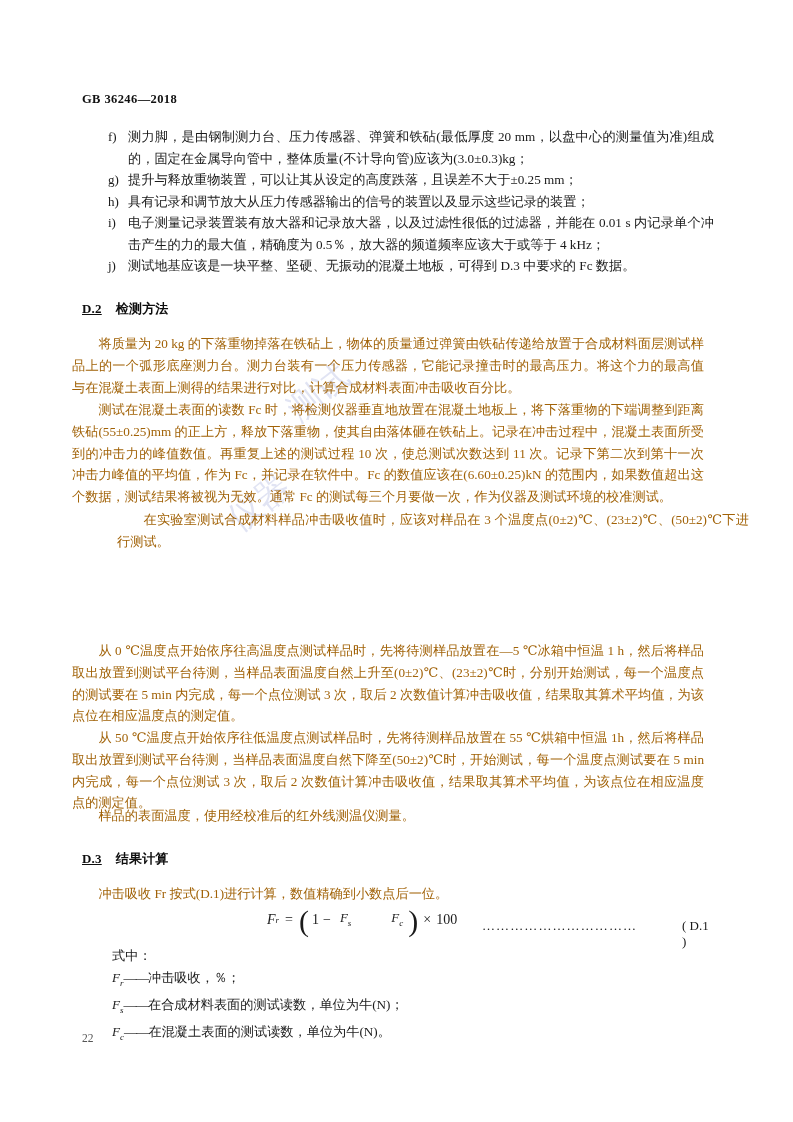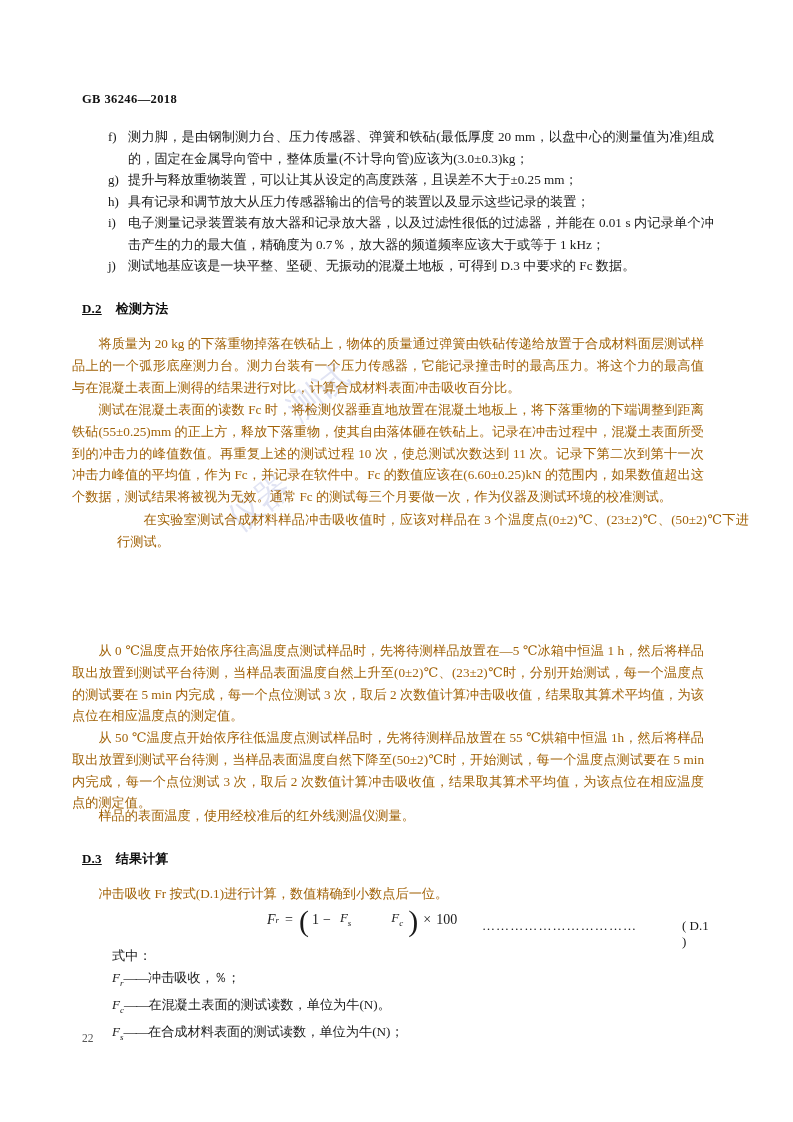--- a/index.html
+++ b/index.html
@@ -220,21 +220,21 @@
       <div class="li-body">提升与释放重物装置，可以让其从设定的高度跌落，且误差不大于±0.25 mm；</div>
     </div>
 
     <div class="li">
       <div class="li-marker">h)</div>
       <div class="li-body">具有记录和调节放大从压力传感器输出的信号的装置以及显示这些记录的装置；</div>
     </div>
 
     <div class="li">
       <div class="li-marker">i)</div>
-      <div class="li-body">电子测量记录装置装有放大器和记录放大器，以及过滤性很低的过滤器，并能在 0.01 s 内记录单个冲击产生的力的最大值，精确度为 0.7％，放大器的频道频率应该大于或等于 1 kHz；</div>
+      <div class="li-body">电子测量记录装置装有放大器和记录放大器，以及过滤性很低的过滤器，并能在 0.01 s 内记录单个冲击产生的力的最大值，精确度为 0.5％，放大器的频道频率应该大于或等于 4 kHz；</div>
     </div>
 
     <div class="li">
       <div class="li-marker">j)</div>
       <div class="li-body">测试地基应该是一块平整、坚硬、无振动的混凝土地板，可得到 D.3 中要求的 Fc 数据。</div>
     </div>
 
   </div>
 
   <div class="sec-head" style="top:300px;">
@@ -276,23 +276,23 @@
   </div>
 
   <div class="def-block" style="top:945px;">
     <div class="def-line">式中：</div>
 
     <div class="def-line">
       <span class="mvar">F</span><span class="sub">r</span><span class="dash">——</span><span>冲击吸收，％；</span>
     </div>
 
     <div class="def-line">
+      <span class="mvar">F</span><span class="sub">s</span><span class="dash">——</span><span>在合成材料表面的测试读数，单位为牛(N)；</span>
+    </div>
+
+    <div class="def-line">
       <span class="mvar">F</span><span class="sub">c</span><span class="dash">——</span><span>在混凝土表面的测试读数，单位为牛(N)。</span>
     </div>
-
-    <div class="def-line">
-      <span class="mvar">F</span><span class="sub">s</span><span class="dash">——</span><span>在合成材料表面的测试读数，单位为牛(N)；</span>
-    </div>
   </div>
 
   <div class="page-no">22</div>
 
 </div>
 
 </body></html>

